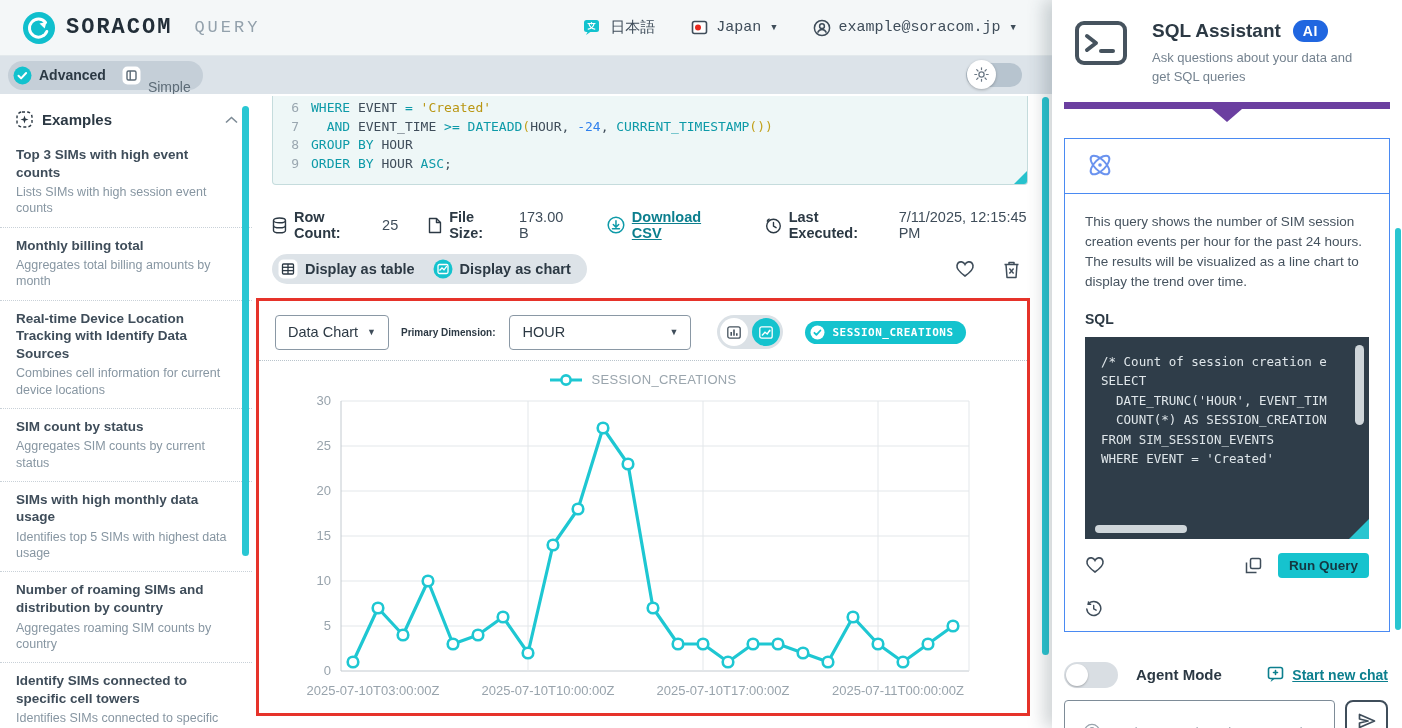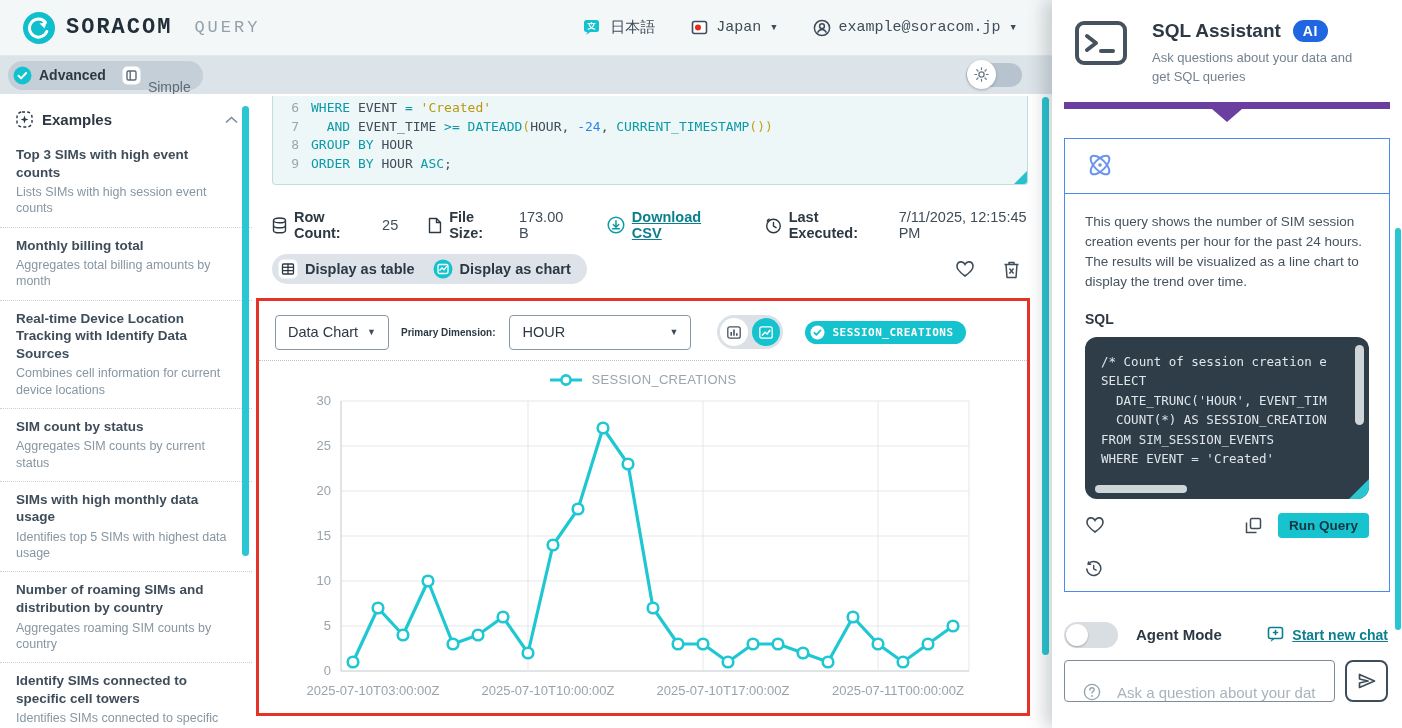--- a/index.html
+++ b/index.html
@@ -97,21 +97,21 @@
   .asst-sub { margin-top:7px; font-size:13px; color:#74828f; line-height:1.45; width:215px; }
   .purple-bar { margin:15px 12px 0 12px; height:7px; background:#6b3fa0; }
   .purple-tri { width:0; height:0; margin:0 auto; border-left:15px solid transparent; border-right:15px solid transparent; border-top:13px solid #6b3fa0; }
 
   .asst-card { margin:16px 12px 0 12px; border:1px solid #4a8af2; }
   .card-head { padding:12px 0 10px 20px; }
   .card-div { border-top:1px solid #4a8af2; }
   .card-body { padding:18px 20px 14px 20px; }
   .asst-msg { font-size:13.5px; color:#46535f; line-height:1.5; }
   .sql-label { margin-top:18px; font-size:14px; font-weight:800; color:#2c3944; }
-  .code-block { margin-top:10px; position:relative; background:#2f3d49; border-radius:12px; height:162px;
+  .code-block { margin-top:10px; position:relative; background:#2f3d49; border-radius:0; height:202px;
     padding:15px 16px; overflow:hidden; font-family:"DejaVu Sans Mono", monospace; font-size:12.5px;
     color:#dfe6ea; line-height:19.5px; }
   .code-line { white-space:pre; }
   .code-vscroll { position:absolute; right:5px; top:8px; width:9px; height:80px; background:#cfd6da; border-radius:5px; cursor:pointer; }
   .code-hscroll { position:absolute; left:10px; bottom:6px; width:92px; height:8px; background:#cfd6da; border-radius:4px; cursor:pointer; }
   .code-resize { position:absolute; right:0; bottom:0; width:0; height:0;
     border-left:20px solid transparent; border-bottom:20px solid #29c5d0; cursor:nwse-resize; }
   .action-row { margin-top:14px; display:flex; align-items:center; }
   .action-right { margin-left:auto; display:flex; align-items:center; gap:16px; }
   .run-btn { background:#16c3ce; color:#143742; border:none; border-radius:4px; font-size:13.5px; font-weight:700;

